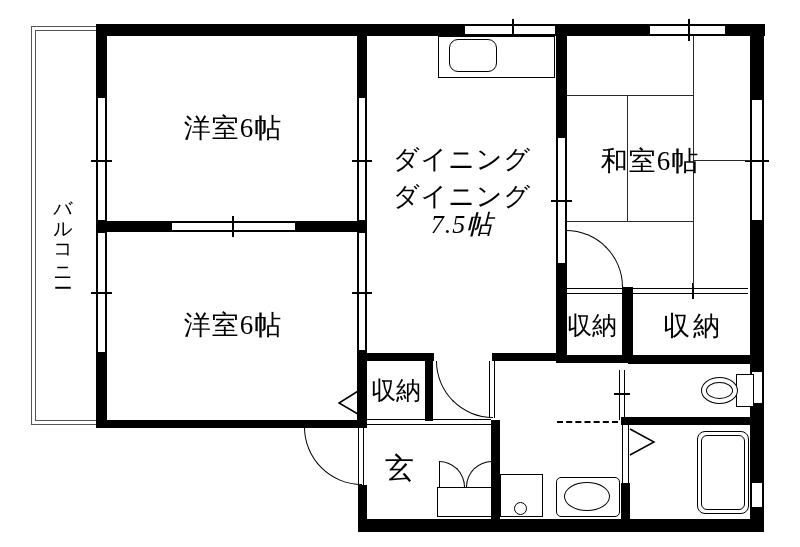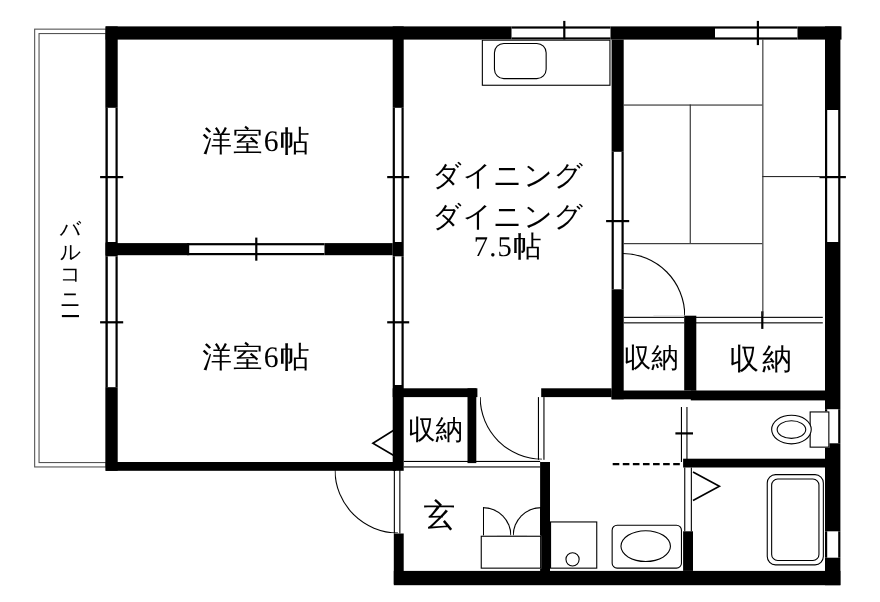--- a/index.html
+++ b/index.html
@@ -114,19 +114,20 @@
   <svg class="overlay" width="800" height="547" viewBox="0 0 800 547">
     <polyline points="363,388 339,403 363,417" fill="none" stroke="#000" stroke-width="1.5"></polyline>
     <polyline points="630,429 654,442 630,455" fill="none" stroke="#000" stroke-width="1.5"></polyline>
   </svg>
 
   <div class="lbl" style="left:50px;top:170px;height:125px;font-size:19px;writing-mode:vertical-rl;">バルコニー</div>
   <div class="lbl" style="left:131px;top:110px;width:204px;font-size:27px;">洋室6帖</div>
   <div class="lbl" style="left:131px;top:307px;width:204px;font-size:27px;">洋室6帖</div>
   <div class="lbl" style="left:372px;top:142px;width:180px;font-size:26px;">ダイニング</div>
   <div class="lbl" style="left:372px;top:179px;width:180px;font-size:26px;">ダイニング</div>
-  <div class="lbl" style="left:372px;top:207px;width:180px;font-size:26px;">7.5帖</div>
+  <div class="lbl" style="left:372px;top:207px;width:180px;font-size:26px;font-style:italic;">7.5帖</div>
+  <div class="lbl" style="left:568px;top:143px;width:164px;font-size:27px;">和室6帖</div>
   <div class="lbl" style="left:360px;top:374px;width:72px;font-size:25px;letter-spacing:0;">収納</div>
   <div class="lbl" style="left:556px;top:309px;width:72px;font-size:25px;letter-spacing:0;">収納</div>
   <div class="lbl" style="left:645px;top:308px;width:96px;font-size:27px;letter-spacing:3px;">収納</div>
   <div class="lbl" style="left:379px;top:449px;width:42px;font-size:29px;">玄</div>
 
 </div>
 
 </body></html>

